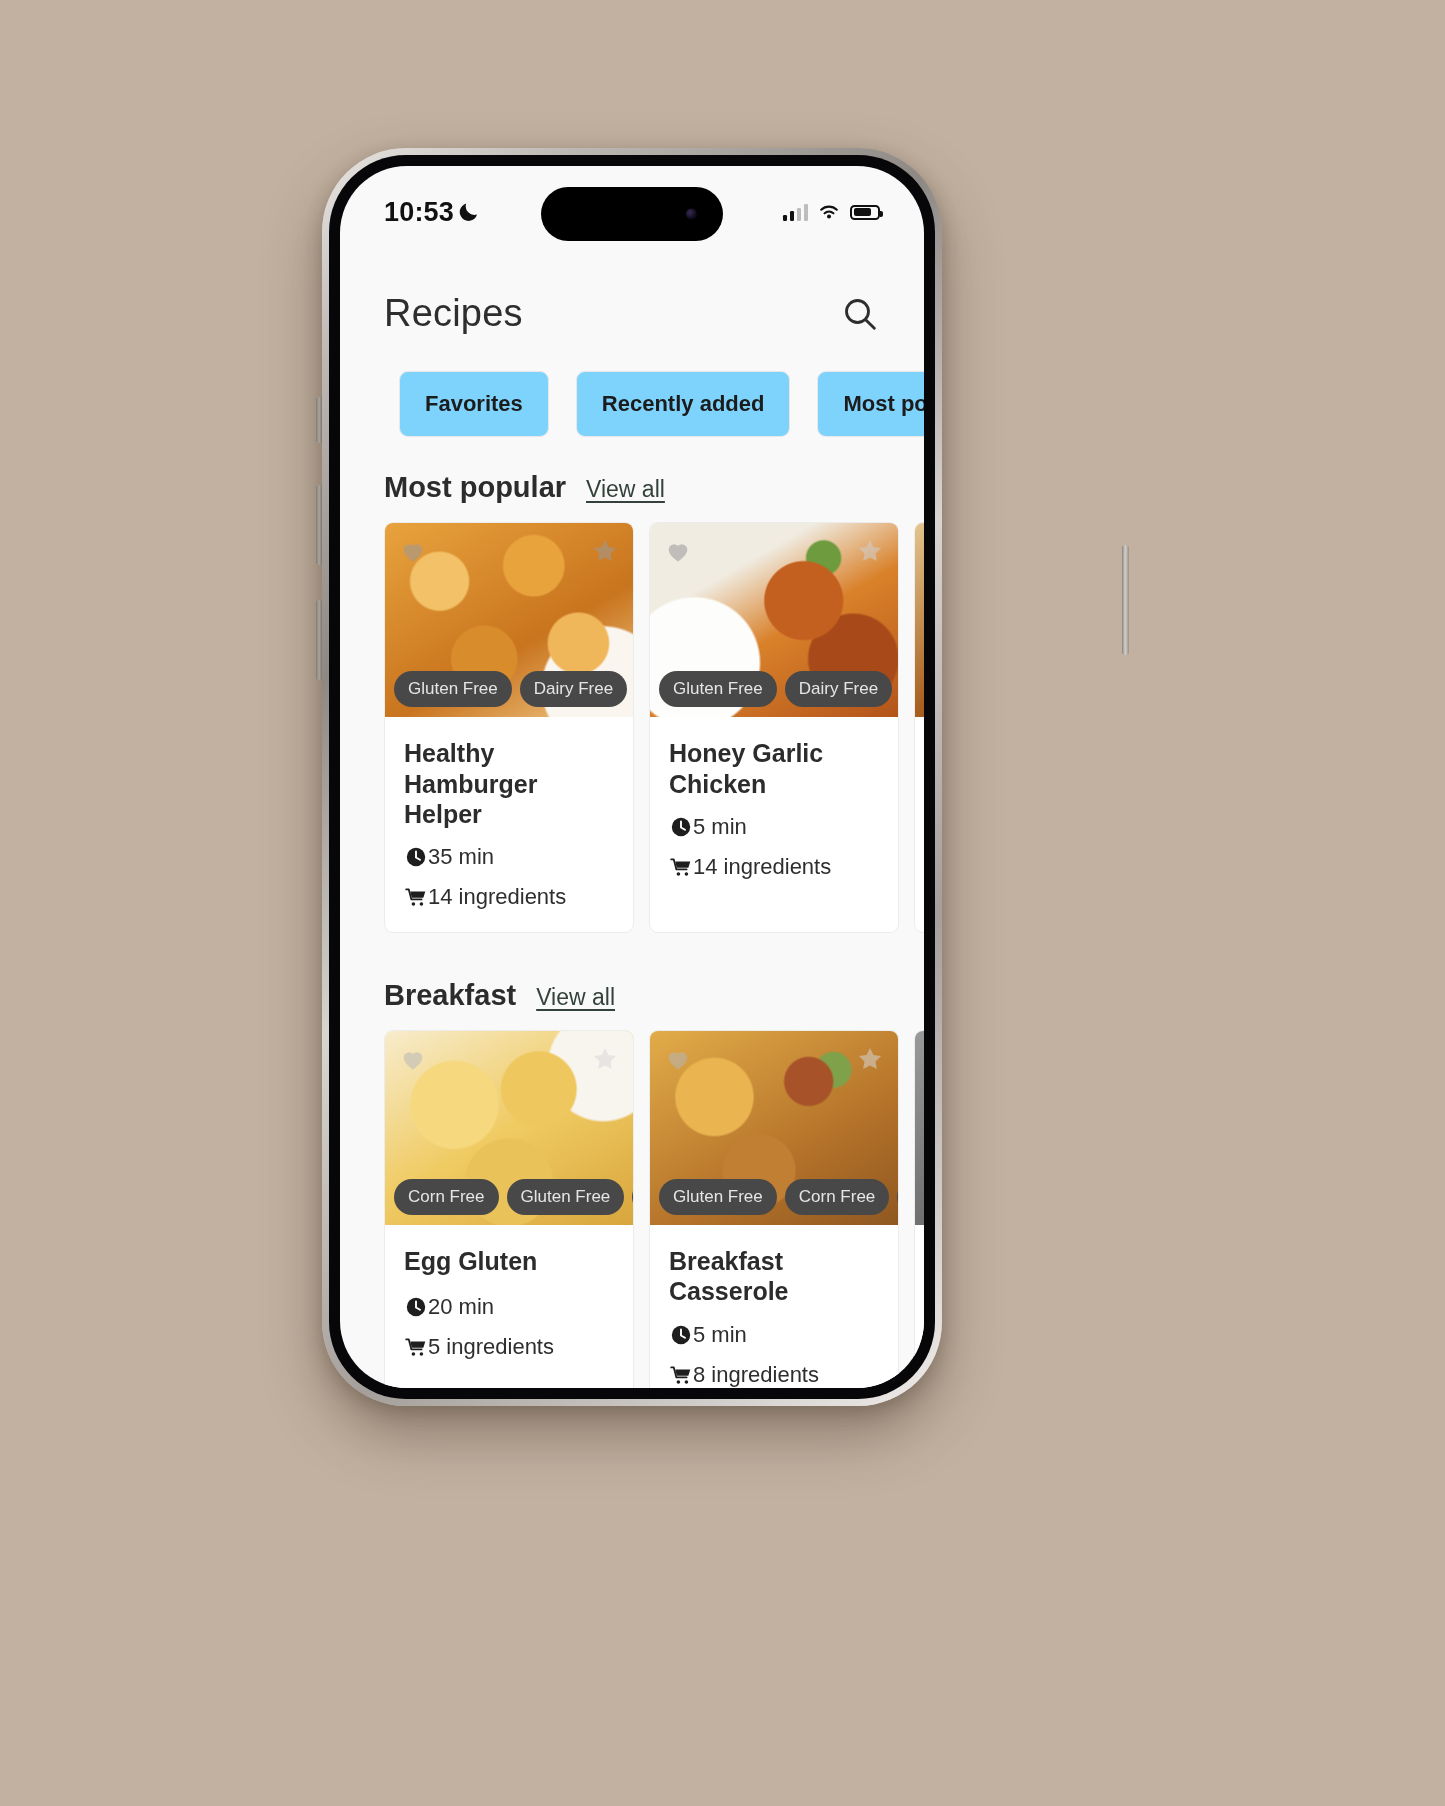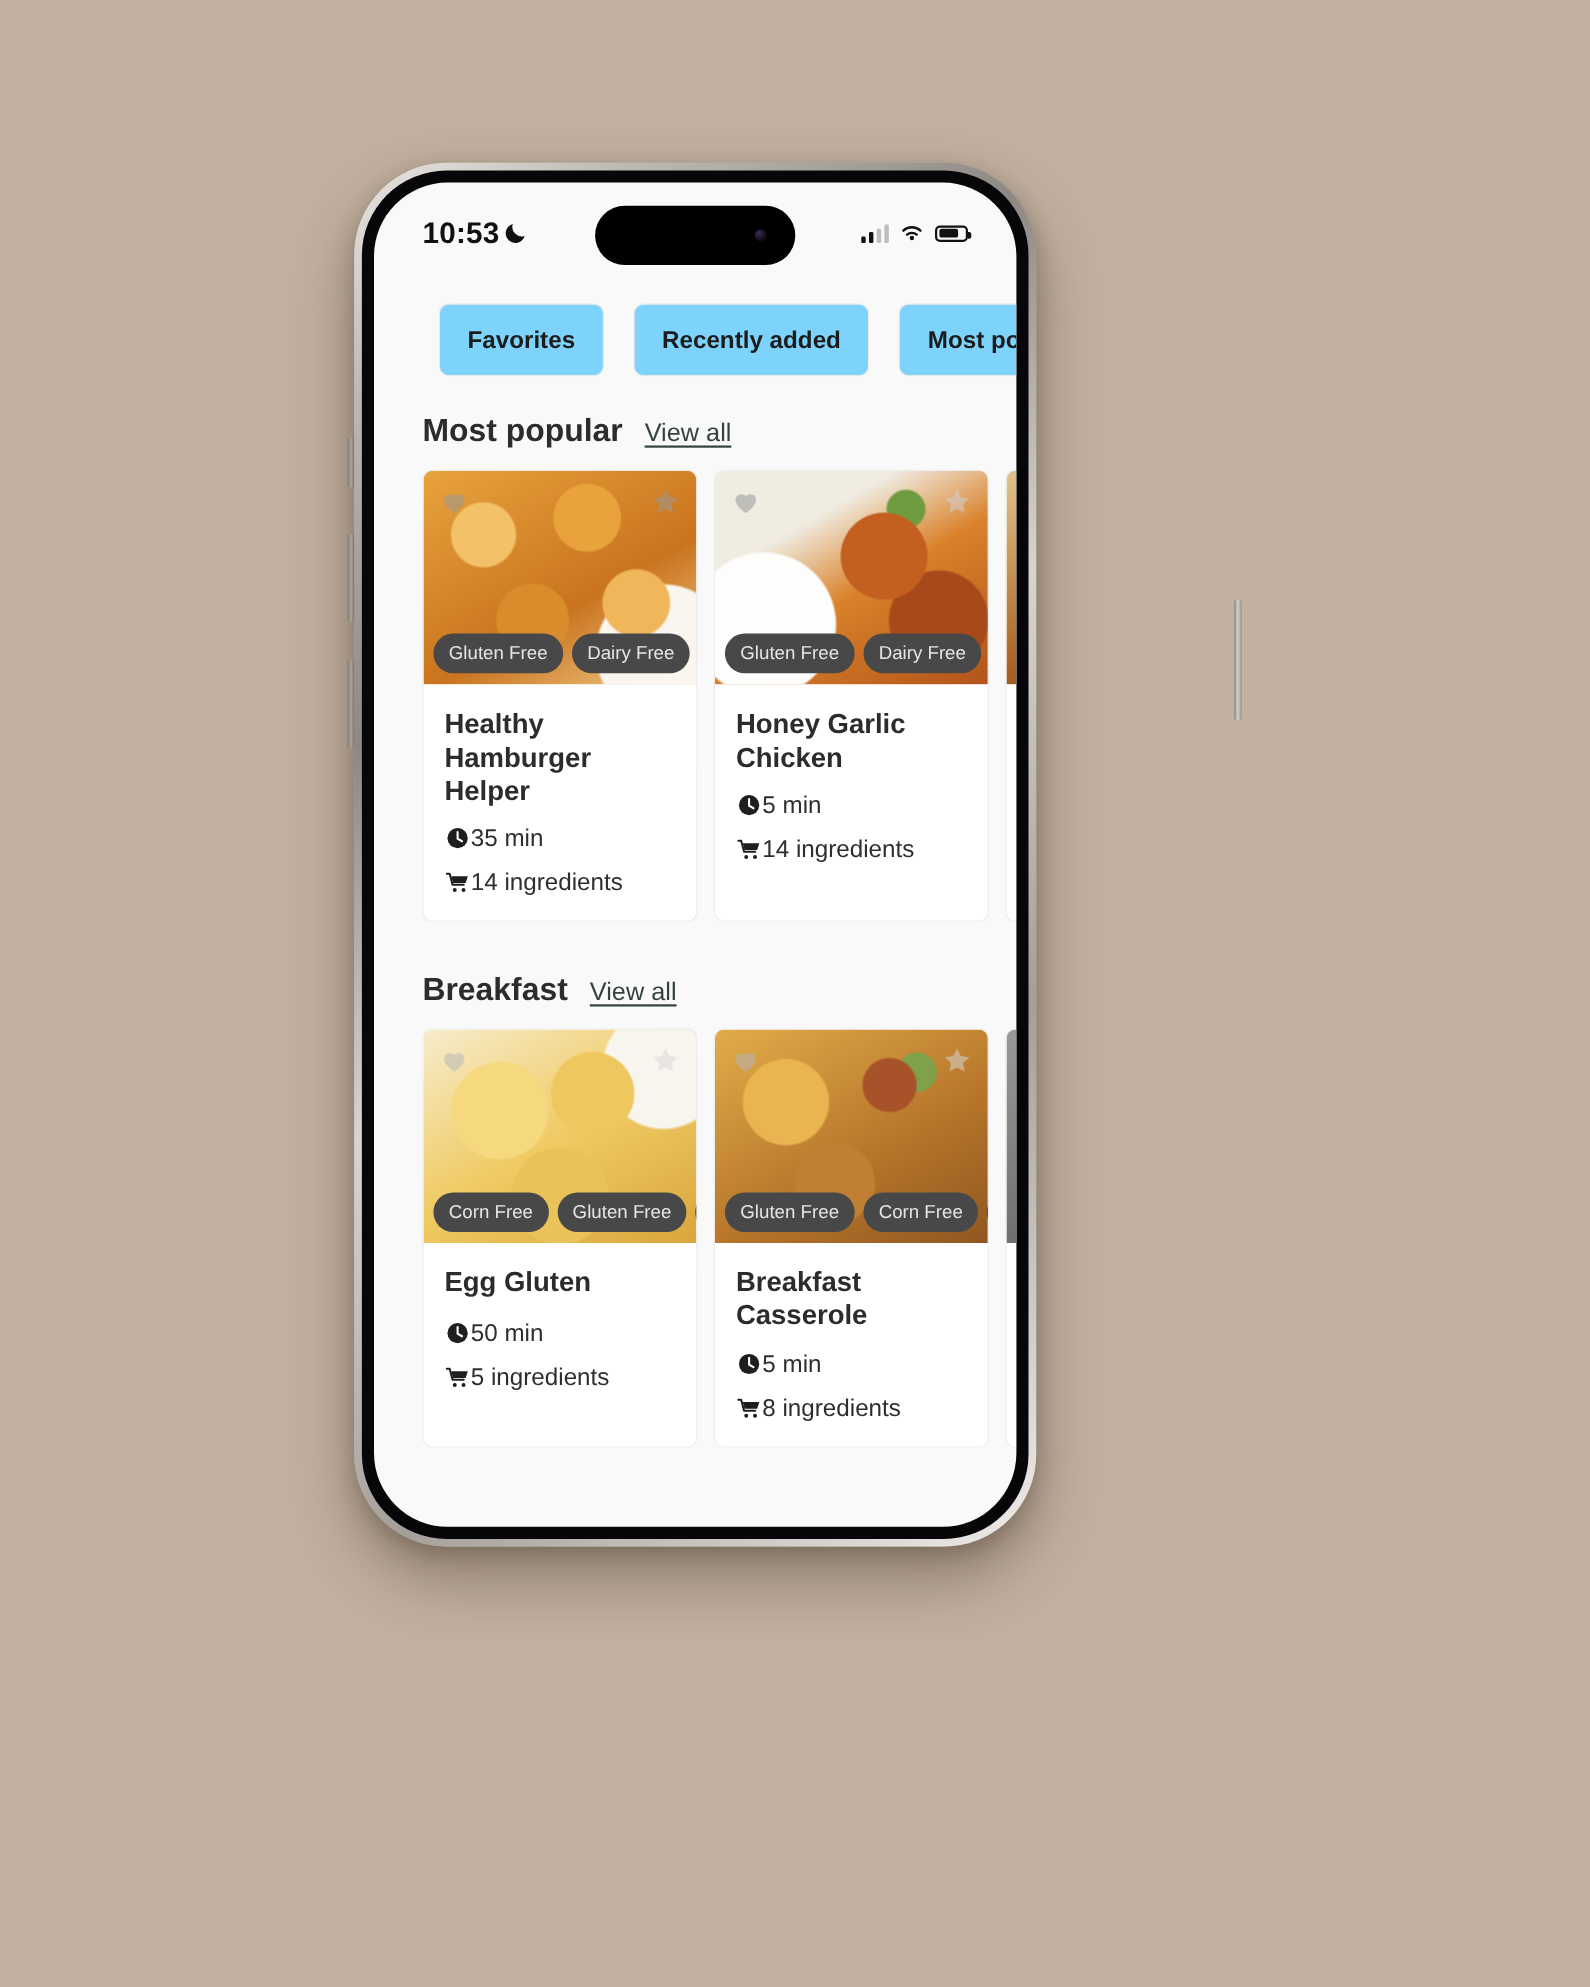--- a/index.html
+++ b/index.html
@@ -216,20 +216,29 @@
               <path d="M7.6 10.3a6.6 6.6 0 0 1 8.8 0" stroke="#111" stroke-width="2.1" fill="none" stroke-linecap="round"></path>
               <path d="M4.2 6.7a11.4 11.4 0 0 1 15.6 0" stroke="#111" stroke-width="2.1" fill="none" stroke-linecap="round"></path>
             </svg>
             <div class="batt">
                 <span></span>
               </div>
           </div>
           <div class="island"></div>
         </div>
 
+        <div class="app-header">
+          <div class="page-title">Recipes</div>
+          <div class="search-btn">
+            <svg width="40" height="40" viewBox="0 0 24 24">
+              <circle cx="10.5" cy="10.5" r="6.6" stroke="#2e2e2e" stroke-width="1.7" fill="none"></circle>
+              <line x1="15.4" y1="15.4" x2="20.6" y2="20.6" stroke="#2e2e2e" stroke-width="1.7" stroke-linecap="round"></line>
+            </svg>
+          </div>
+        </div>
 
         <div class="chips">
           <div class="chip">Favorites</div>
           <div class="chip">Recently added</div>
           <div class="chip">Most popular</div>
         </div>
 
         <div class="scroll-area">
 
           <div class="section-head">
@@ -374,21 +383,21 @@
                   <span class="tag">Dairy Free</span>
                 </div>
               </div>
               <div class="card-body">
                 <div class="card-title" style="min-height:34px;">Egg Gluten</div>
                 <div class="meta">
                   <svg width="24" height="24" viewBox="0 0 24 24">
                     <circle cx="12" cy="12" r="9.2" fill="#1e1e1e"></circle>
                     <path d="M12 6.4v6.1l4 2.3" stroke="#fff" stroke-width="1.9" fill="none" stroke-linecap="round"></path>
                   </svg>
-                  <span class="meta-text">50 min</span>
+                  <span class="meta-text">20 min</span>
                 </div>
                 <div class="meta">
                   <svg width="24" height="24" viewBox="0 0 24 24">
                     <path d="M2.2 4.4h2.6l2.6 10h10.2" stroke="#1e1e1e" stroke-width="1.8" fill="none" stroke-linecap="round" stroke-linejoin="round"></path>
                     <path d="M6.3 6.6h15l-2 6.1H7.8z" fill="#1e1e1e"></path>
                     <circle cx="9.4" cy="19" r="1.8" fill="#1e1e1e"></circle>
                     <circle cx="17.4" cy="19" r="1.8" fill="#1e1e1e"></circle>
                   </svg>
                   <span class="meta-text">5 ingredients</span>
                 </div>

